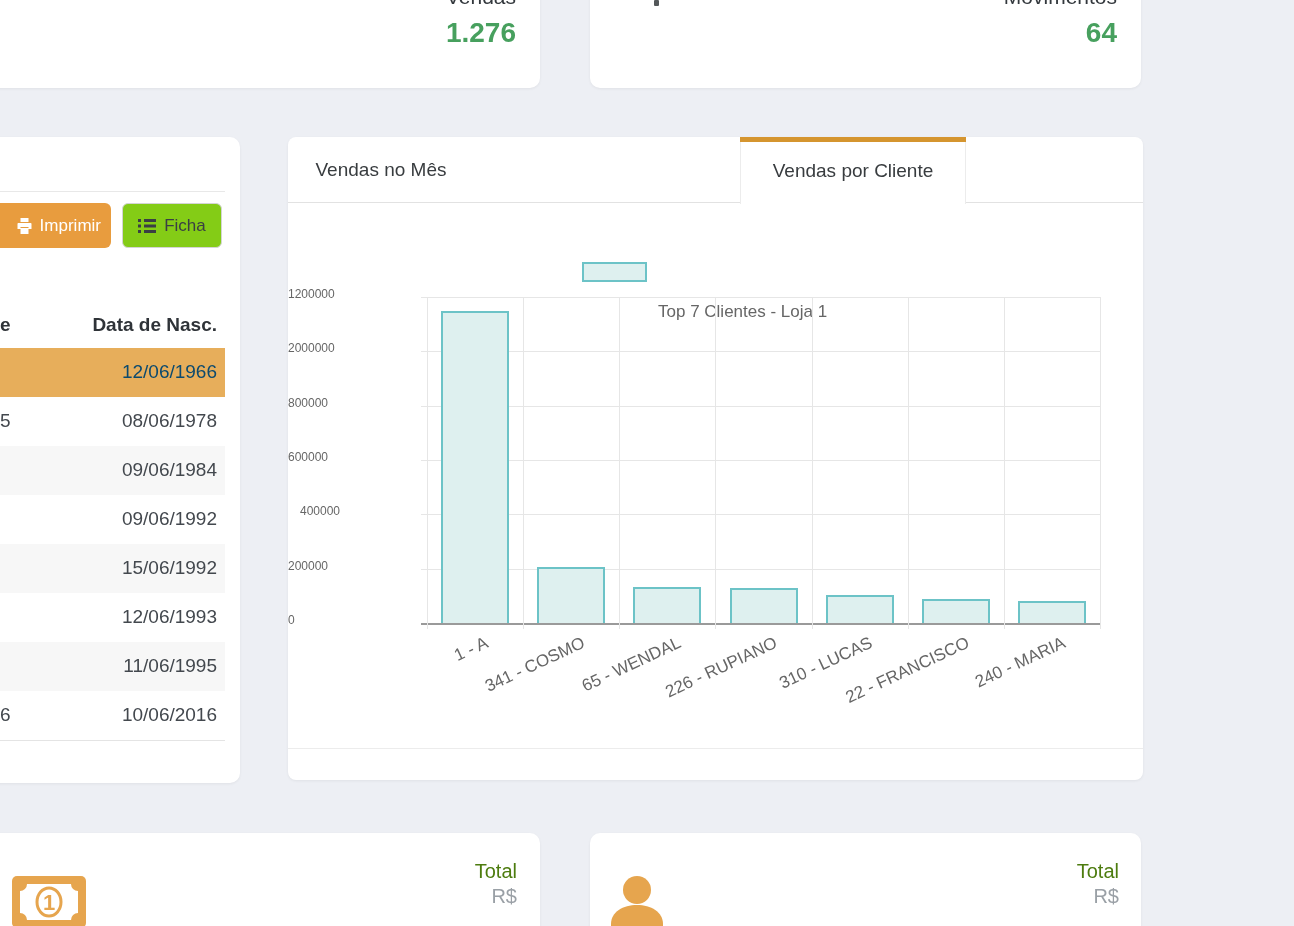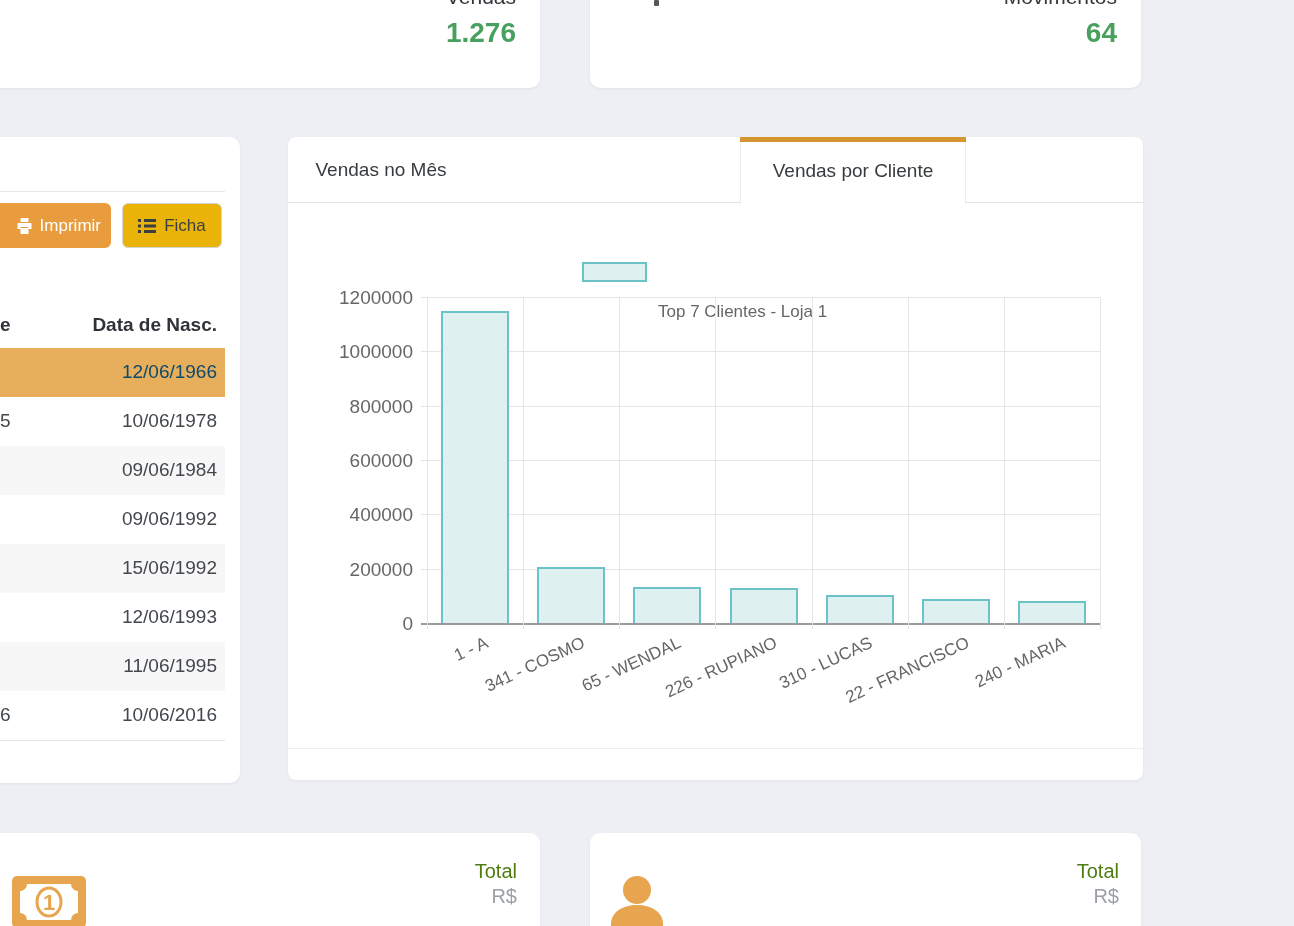--- a/index.html
+++ b/index.html
@@ -14,21 +14,21 @@
   #card-movimentos { left:590px; top:-130px; width:551px; height:218px; }
   .stat-label { position:absolute; right:24px; top:114px; font-size:21px; color:#33383d; line-height:26px; }
   .stat-value { position:absolute; right:24px; top:146px; font-size:28px; font-weight:bold; color:#47a05e; line-height:34px; }
   #icon-fragment { position:absolute; left:64px; top:130px; width:5px; height:6px; background:#54585a; border-radius:1px; }
 
   
   #card-table { left:-30px; top:137px; width:270px; height:646px; overflow:hidden; }
   #table-header-divider { position:absolute; left:0; top:54px; width:255px; height:1px; background:#e8e8e8; }
   #imprimir-button { position:absolute; left:0; top:66px; width:141px; height:45px; background:#e89c3e; border:none; border-radius:6px;
     display:flex; align-items:center; justify-content:flex-end; gap:7px; padding-right:10px; color:#fff; font-size:17px; cursor:pointer; }
-  #ficha-button { position:absolute; left:152px; top:66px; width:100px; height:45px; background:#eab308; border:1px solid #d4d4d4; border-radius:6px;
+  #ficha-button { position:absolute; left:152px; top:66px; width:100px; height:45px; background:#84cc16; border:1px solid #d4d4d4; border-radius:6px;
     display:flex; align-items:center; justify-content:center; gap:8px; color:#3a3f44; font-size:17px; cursor:pointer; }
   #table-head { position:absolute; left:0; top:165px; width:255px; height:46px; }
   .th { position:absolute; font-size:19px; font-weight:bold; color:#2f3338; top:12px; }
   .th-partial { left:30px; }
   .th-date { right:8px; }
   #table-rows { position:absolute; left:0; top:211px; width:255px; border-bottom:1px solid #e4e4e4; }
   .trow { position:relative; height:49px; background:#fff; }
   .trow.stripe { background:#f7f7f7; }
   .trow.highlight { background:#e7ae5b; }
   .trow .cell-date { position:absolute; right:8px; top:13px; font-size:19px; color:#43484e; }
@@ -45,21 +45,21 @@
   #tab-3 { left:452px; width:226px; background:#fff; border-left:1px solid #ececec; border-right:1px solid #ececec; height:67px; z-index:2; }
   #tab-3-indicator { position:absolute; left:452px; top:0; width:226px; height:5px; background:#d5952f; z-index:3; }
   #chart-panel { position:relative; height:546px; border-bottom:1px solid #ececec; }
 
   
   #legend-swatch { position:absolute; left:294px; top:59px; width:65px; height:20px; background:#def0ef; border:2px solid #6cc3c7; }
   #legend-label { position:absolute; left:370px; top:59px; height:20px; line-height:20px; font-size:17px; color:#666; white-space:nowrap;margin-top:40px; }
   .grid-h { position:absolute; height:1px; background:#e6e6e6; }
   .grid-h.baseline { height:2px; background:#9a9a9a; }
   .grid-v { position:absolute; top:94px; width:1px; height:332px; background:#e6e6e6; }
-  .ytick { position:absolute; left:0; width:125px; height:20px; text-align:right; font-size:19px; color:#666; }
+  .ytick { position:absolute; left:0; width:125px; height:20px; font-size:12px; color:#666; }
   .xtick { position:absolute; top:430px; font-size:17px; color:#666; white-space:nowrap;
     transform-origin:100% 0; transform:rotate(-25deg); }
   .bar { position:absolute; background:#def0ef; border:2px solid #6cc3c7; border-bottom:none; }
 
   
   #card-total-money { left:-30px; top:833px; width:570px; height:150px; }
   #card-total-clients { left:590px; top:833px; width:551px; height:150px; }
   .total-label { position:absolute; top:27px; font-size:20px; color:#4d7c0f; }
   .total-value-row { position:absolute; top:52px; display:flex; align-items:baseline; gap:9px; }
   .currency { font-size:20px; color:#9aa0a6; }
@@ -116,21 +116,21 @@
       <span class="th th-date">Data de Nasc.</span>
     </div>
 
     <div id="table-rows">
       <div class="trow highlight">
         <span class="cell-partial"></span>
         <span class="cell-date">12/06/1966</span>
       </div>
       <div class="trow">
         <span class="cell-partial">5</span>
-        <span class="cell-date">10/06/1978</span>
+        <span class="cell-date">08/06/1978</span>
       </div>
       <div class="trow stripe">
         <span class="cell-partial"></span>
         <span class="cell-date">09/06/1984</span>
       </div>
       <div class="trow">
         <span class="cell-partial"></span>
         <span class="cell-date">09/06/1992</span>
       </div>
       <div class="trow stripe">
@@ -166,21 +166,21 @@
         <div class="ytick" style="top: 410px;">0</div>
         <div class="grid-h" style="left: 133px; top: 365.667px; width: 679px;"></div>
         <div class="ytick" style="top: 355.667px;">200000</div>
         <div class="grid-h" style="left: 133px; top: 311.333px; width: 679px;"></div>
         <div class="ytick" style="top: 301.333px; padding-left: 12px;">400000</div>
         <div class="grid-h" style="left: 133px; top: 257px; width: 679px;"></div>
         <div class="ytick" style="top: 247px;">600000</div>
         <div class="grid-h" style="left: 133px; top: 202.667px; width: 679px;"></div>
         <div class="ytick" style="top: 192.667px;">800000</div>
         <div class="grid-h" style="left: 133px; top: 148.333px; width: 679px;"></div>
-        <div class="ytick" style="top: 138.333px;">1000000</div>
+        <div class="ytick" style="top: 138.333px;">2000000</div>
         <div class="grid-h" style="left: 133px; top: 94px; width: 679px;"></div>
         <div class="ytick" style="top: 84px;">1200000</div>
         <div class="grid-v" style="left: 139px;"></div>
         <div class="grid-v" style="left: 235.143px;"></div>
         <div class="grid-v" style="left: 331.286px;"></div>
         <div class="grid-v" style="left: 427.429px;"></div>
         <div class="grid-v" style="left: 523.571px;"></div>
         <div class="grid-v" style="left: 619.714px;"></div>
         <div class="grid-v" style="left: 715.857px;"></div>
         <div class="grid-v" style="left: 812px;"></div>

